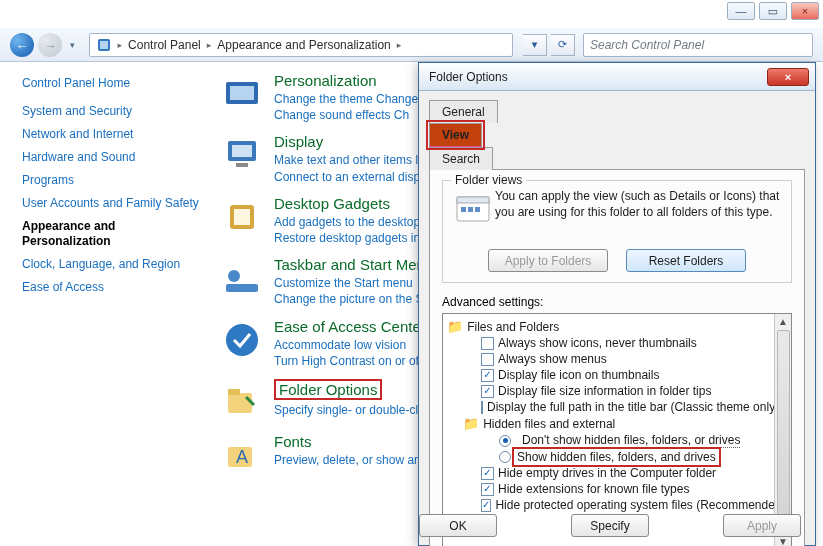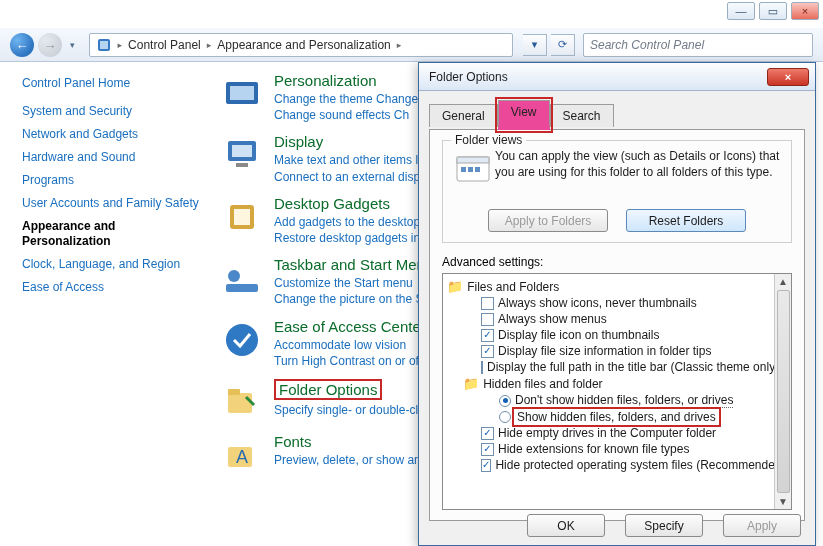--- a/index.html
+++ b/index.html
@@ -35,24 +35,24 @@
 .caticon { width:44px; height:44px; }
 .catbody .title { color:#0a6b2a; font-size:15px; }
 .catbody .title.highlight { border:2px solid #c62828; padding:0 3px; display:inline-block;}
 .catbody .actions { color:#1a6fbf; font-size:12px; margin-top:2px; line-height:1.35;}
 
 
 .dialog { position:absolute; top:62px; left:418px; width:398px; bottom:0; background:#f0f0f0; border:1px solid #3c6a9e; box-shadow:-2px 2px 10px rgba(0,0,0,.25);}
 .dialog .titlebar { height:28px; background:linear-gradient(#fefeff,#dbe7f5); border-bottom:1px solid #a1b3c8; display:flex; align-items:center; padding:0 6px 0 10px; justify-content:space-between;}
 .dialog .titlebar .ttl { color:#1d1d1d; }
 .dialog .closebtn { width:42px; height:18px; border-radius:3px; background:linear-gradient(#ef7a6a,#c93426); border:1px solid #8d2518; display:flex; align-items:center; justify-content:center; color:#fff; font-size:11px; font-weight:bold;}
-.dialog .tabstrip { display:flex; padding:8px 10px 0 10px; gap:0; align-items:center;}
+.dialog .tabstrip { display:flex; padding:8px 10px 0 10px; gap:0; align-items:flex-start;flex-direction:column;}
 .tab { padding:4px 12px; border:1px solid #9b9b9b; border-bottom:none; background:#f0f0f0; font-size:12px; color:#222; position:relative; top:1px;}
 .tab.inactive { background:#eaeaea;}
-.tab.active { background:#ec4899; z-index:2; border-bottom:7px solid #ec4899;}
+.tab.active { background:#c2410c; z-index:2; border-bottom:1px solid #ec4899;font-weight:bold;}
 .tab.viewhighlight { outline:2px solid #c62828; outline-offset:1px;}
 .dialog .panel { margin:0 10px 10px 10px; border:1px solid #9b9b9b; background:#fcfcfc; padding:10px 12px 10px 12px; height:calc(100% - 90px); display:flex; flex-direction:column;}
 .groupbox { border:1px solid #cfcfcf; padding:8px 10px 10px 10px; position:relative; margin-bottom:8px;}
 .groupbox .legend { position:absolute; top:-8px; left:8px; background:#fcfcfc; padding:0 4px; font-size:12px; color:#1d1d1d;}
 .fvrow { display:flex; gap:2px; align-items:flex-start;}
 .fvicon { width:40px; height:40px; }
 .fvtext { font-size:12px; color:#1d1d1d; line-height:1.3; }
 .fvbuttons { display:flex; gap:18px; justify-content:center; margin-top:20px;}
 .winbtn { min-width:120px; height:23px; border:1px solid #8a8a8a; border-radius:3px; background:linear-gradient(#fdfdfd,#e6e6e6); font-size:12px; display:flex; align-items:center; justify-content:center; color:#1b1b1b;}
 .winbtn.disabled { color:#9a9a9a; }
@@ -64,21 +64,21 @@
 .scroll .arrow { font-size:10px; color:#555;}
 .scroll .thumb { width:13px; flex:1; margin:3px 0; background:linear-gradient(#e9e9e9,#d3d3d3); border:1px solid #b7b7b7; border-radius:2px;}
 .treeline { display:flex; align-items:center; gap:4px; padding:1px 0 1px 0; white-space:nowrap;}
 .ind1 { padding-left:16px;} .ind2 { padding-left:34px;} .ind3 { padding-left:52px;}
 .cb { width:13px; height:13px; border:1px solid #6f8fae; background:#fff; display:inline-flex; align-items:center; justify-content:center; font-size:10px; color:#1261b5; line-height:1;}
 .rb { width:12px; height:12px; border:1px solid #6f8fae; border-radius:50%; background:#fff; display:inline-flex; align-items:center; justify-content:center;}
 .rb .dot { width:5px; height:5px; border-radius:50%; background:#1261b5;}
 .foldericon { color:#caa43a; font-size:13px;} 
 .hl-red2 { outline:2px solid #c62828; outline-offset:1px; padding:0 2px; }
 .rightbtns { display:flex; justify-content:flex-end; margin-top:8px;}
-.dlgbuttons { position:absolute; bottom:8px; left:0; right:0; display:flex; justify-content:flex-end; gap:20px; padding-right:14px;}
+.dlgbuttons { position:absolute; bottom:8px; left:0; right:0; display:flex; justify-content:space-between; gap:20px; padding-right:14px;}
 
 
 svg { display:block; }
 </style>
 </head>
 <body>
 
 <div class="wincontrols">
   <div class="btn">—</div>
   <div class="btn">▭</div>
@@ -108,21 +108,21 @@
   </div>
   <div class="searchbox">
     <span>Search Control Panel</span>
   </div>
 </div>
 
 <div class="sidebar">
   <div class="home">Control Panel Home</div>
   <div id="sidebar-items">
       <div class="item">System and Security</div>
-      <div class="item">Network and Gadgets</div>
+      <div class="item">Network and Internet</div>
       <div class="item">Hardware and Sound</div>
       <div class="item">Programs</div>
       <div class="item">User Accounts and Family Safety</div>
       <div class="item current">Appearance and Personalization</div>
       <div class="item">Clock, Language, and Region</div>
       <div class="item">Ease of Access</div>
     </div>
 </div>
 
 <div class="main">
@@ -284,27 +284,27 @@
           <div class="treeline ind2">
             <span class="cb">✓</span>
             <span>Display file size information in folder tips</span>
           </div>
           <div class="treeline ind2">
             <span class="cb"></span>
             <span>Display the full path in the title bar (Classic theme only)</span>
           </div>
           <div class="treeline ind1">
             <span class="foldericon">📁</span>
-            <span>Hidden files and folder</span>
+            <span>Hidden files and external</span>
           </div>
           <div class="treeline ind3">
             <span class="rb">
               <span class="dot"></span>
             </span>
-            <span style="border-bottom: 1px dotted rgb(102, 102, 102);">Don't show hidden files, folders, or drives</span>
+            <span style="border-bottom: 1px dotted rgb(102, 102, 102); margin-left: 7px;">Don't show hidden files, folders, or drives</span>
           </div>
           <div class="treeline ind3">
             <span class="rb"></span>
             <span class="hl-red2">Show hidden files, folders, and drives</span>
           </div>
           <div class="treeline ind2">
             <span class="cb">✓</span>
             <span>Hide empty drives in the Computer folder</span>
           </div>
           <div class="treeline ind2">

